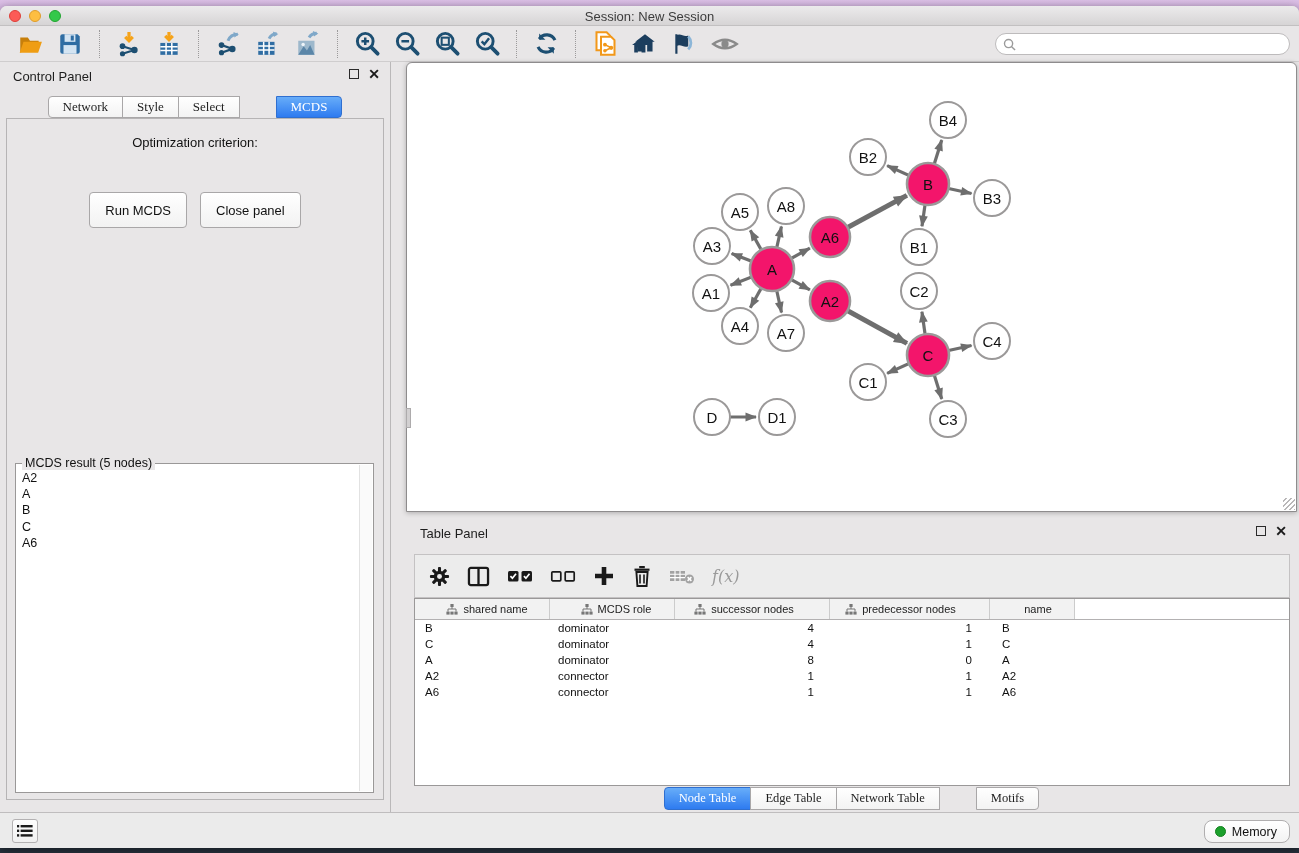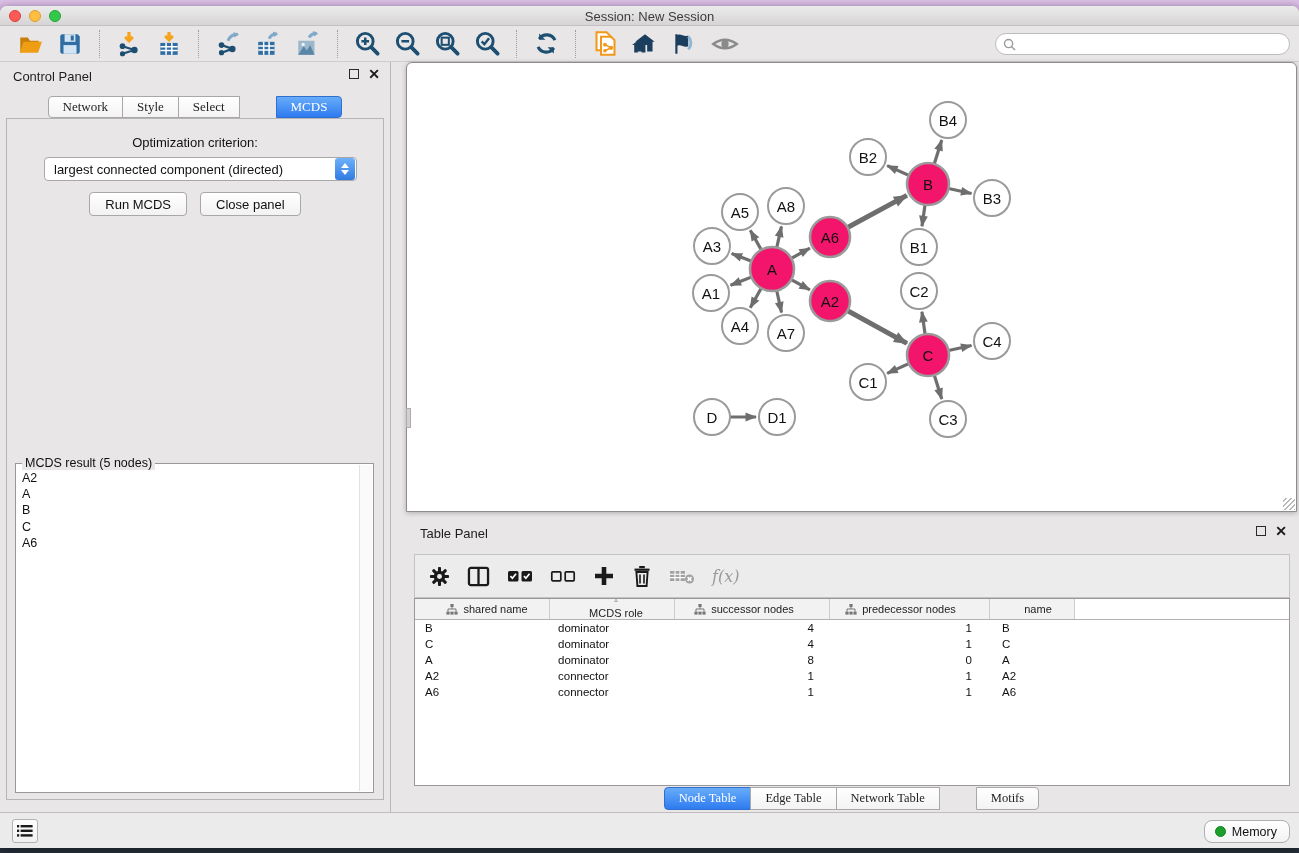--- a/index.html
+++ b/index.html
@@ -66,21 +66,21 @@
     border:1px solid #a9a7a8; border-radius:4px; display:flex; align-items:center; }
   .opt-select .sel-text { flex:1; font-size:13px; color:#111; padding-left:9px; white-space:nowrap; overflow:hidden; }
   .sel-stepper { width:20px; height:22px; border-radius:3px; margin-right:1px;
     background:linear-gradient(#6fb2fa,#2e7bе1); background:linear-gradient(#6fb2fa,#2e7be1);
     display:flex; flex-direction:column; align-items:center; justify-content:center; gap:2px; }
   .tri-up { width:0; height:0; border-left:4px solid transparent; border-right:4px solid transparent;
     border-bottom:5px solid #fff; }
   .tri-down { width:0; height:0; border-left:4px solid transparent; border-right:4px solid transparent;
     border-top:5px solid #fff; }
   .cp-buttons { position:absolute; left:0; right:0; top:73px; display:flex; justify-content:center; gap:13px; }
-  .btn { height:24px; padding:0 15px; font-size:13px; color:#111;
+  .btn { height:36px; padding:0 15px; font-size:13px; color:#111;
     background:linear-gradient(#ffffff,#f2f2f2); border:1px solid #a9a7a8; border-radius:4px;
     display:flex; align-items:center; }
 
   .result-box { position:absolute; left:8px; right:9px; top:344px; bottom:6px;
     border:1px solid #9a9898; background:#fff; }
   .result-legend { position:absolute; top:-8px; left:6px; background:#e8e6e7; padding:0 3px;
     font-size:12.5px; color:#111; }
   .result-list { position:absolute; left:4px; top:6px; right:16px; bottom:2px; overflow:hidden; }
   .result-item { font-size:12.5px; color:#111; line-height:16.2px; padding-left:2px; }
   .result-scroll { position:absolute; top:1px; bottom:1px; right:1px; width:13px;
@@ -115,21 +115,21 @@
 
   .node-table { position:absolute; left:8px; top:78px; width:876px; height:188px;
     background:#fff; border:1px solid #9a9898; overflow:hidden; }
   .nt-header { display:flex; height:21px; border-bottom:1px solid #b3b1b2; }
   .nt-hcell { background:#f2f2f2; border-right:1px solid #cccccc; display:flex;
     align-items:center; justify-content:center; gap:5px; font-size:11px; color:#222; }
   .nt-hfill { flex:1; background:#fff; }
   .nt-row { display:flex; height:16px; align-items:center; }
   .nt-cell { font-size:11.5px; color:#111; white-space:nowrap; overflow:hidden; }
   .c0 { width:135px; padding-left:10px; }
-  .c1 { width:125px; padding-left:8px;flex-direction:column; }
+  .c1 { width:125px; padding-left:8px; }
   .c2 { width:155px; text-align:right; padding-right:16px; }
   .c3 { width:160px; text-align:right; padding-right:18px; }
   .c4 { width:85px;  padding-left:12px; }
 
   .bottom-tabs { position:absolute; left:0; right:0; top:267px; display:flex; justify-content:center; }
   .bottom-tabs .seg-tab { font-size:12.5px; height:23px; }
 
   
   .statusbar { position:absolute; left:0; top:806px; width:100%; height:36px;
     background:#ebebeb; border-top:1px solid #bfbdbe; }
@@ -333,27 +333,20 @@
           </span>
         </div>
         <div class="seg-tabs">
           <div class="seg-tab">Network</div>
           <div class="seg-tab">Style</div>
           <div class="seg-tab">Select</div>
           <div class="seg-tab active">MCDS</div>
         </div>
         <div class="cp-content">
           <div class="opt-label">Optimization criterion:</div>
-          <div class="opt-select">
-            <span class="sel-text">largest connected component (directed)</span>
-            <span class="sel-stepper">
-                <span class="tri-up"></span>
-                <span class="tri-down"></span>
-              </span>
-          </div>
           <div class="cp-buttons">
             <div class="btn">Run MCDS</div>
             <div class="btn">Close panel</div>
           </div>
           <div class="result-box">
             <span class="result-legend">MCDS result (5 nodes)</span>
             <div class="result-list">
                 <div class="result-item">A2</div>
                 <div class="result-item">A</div>
                 <div class="result-item">B</div>

